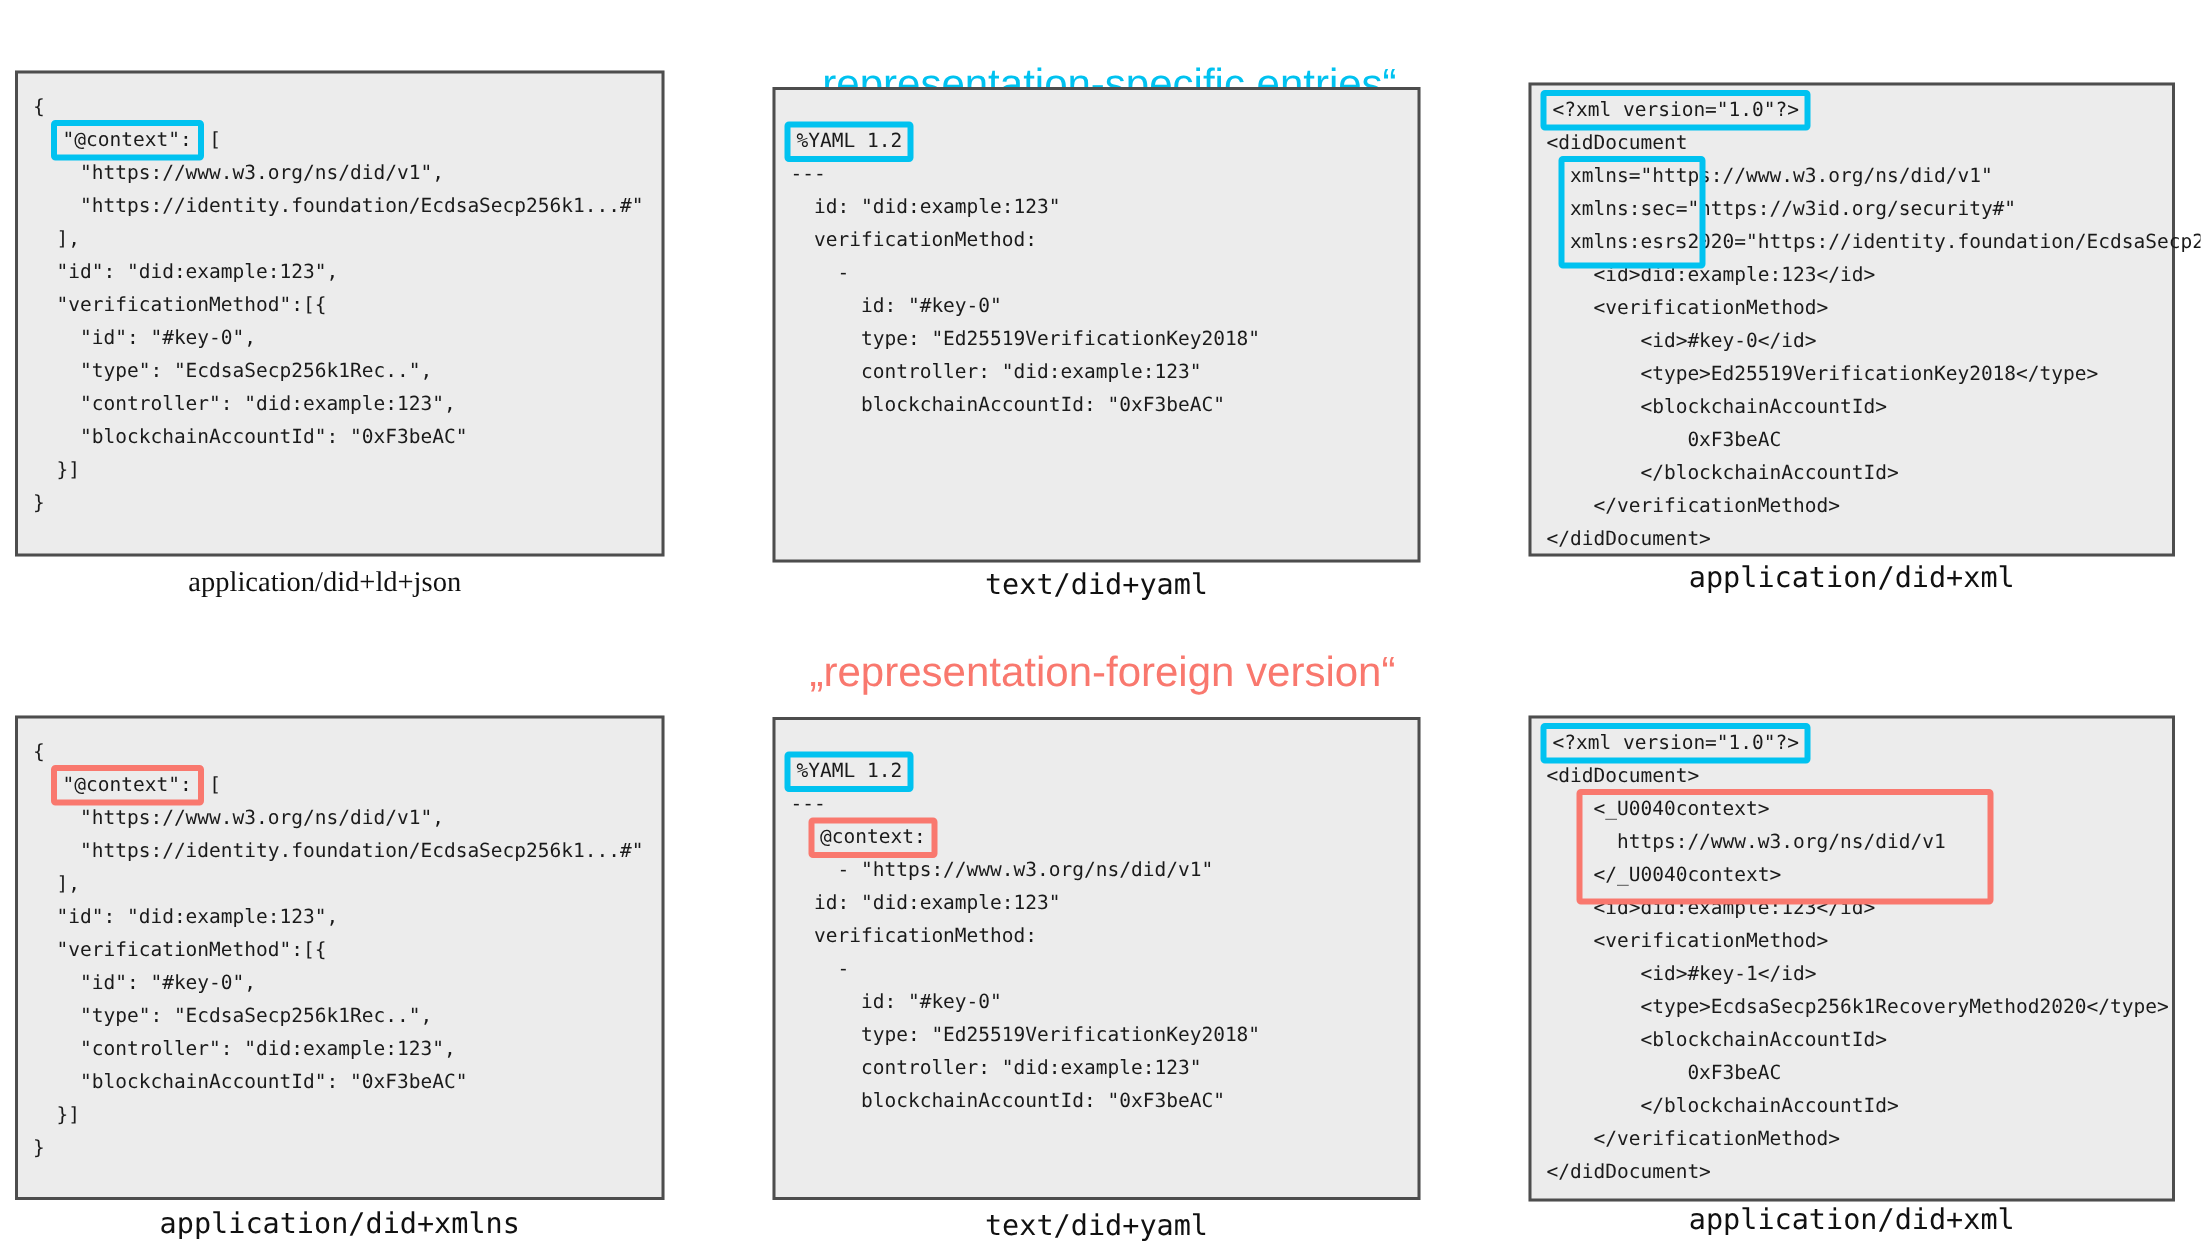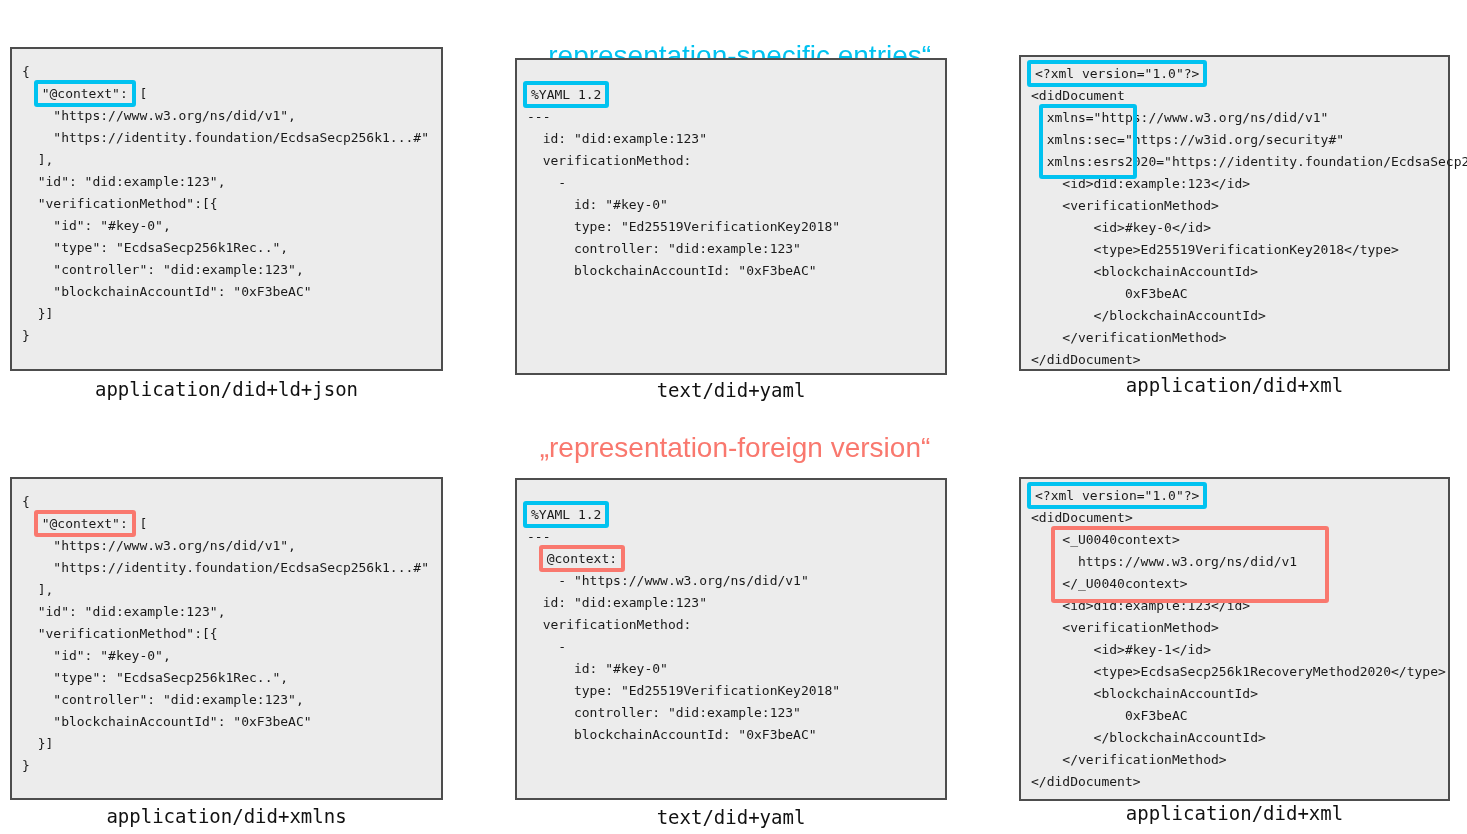--- a/index.html
+++ b/index.html
@@ -48,21 +48,21 @@
     background:transparent;z-index:3;pointer-events:none;
   }
   .overlay.hl-cyan{border-color:var(--cyan);}
   .overlay.hl-red{border-color:var(--red);}
   .caption{
     position:absolute;text-align:center;
     font-family:"DejaVu Sans Mono","Liberation Mono",monospace;
     font-size:19px;line-height:24px;color:var(--caption-color);
     white-space:nowrap;
   }
-  .cap-0{left:10px;top:377px;width:433px;}
+  .cap-0{left:0;top:377px;width:433px;font-family:Liberation Serif, serif;}
   .cap-1{left:515px;top:378px;width:432px;}
   .cap-2{left:1019px;top:373px;width:431px;}
   .cap-3{left:10px;top:804px;width:433px;}
   .cap-4{left:515px;top:805px;width:432px;}
   .cap-5{left:1019px;top:801px;width:431px;}
 </style>
 </head>
 <body>
 
 <div class="title title-top">„representation-specific entries“</div>

